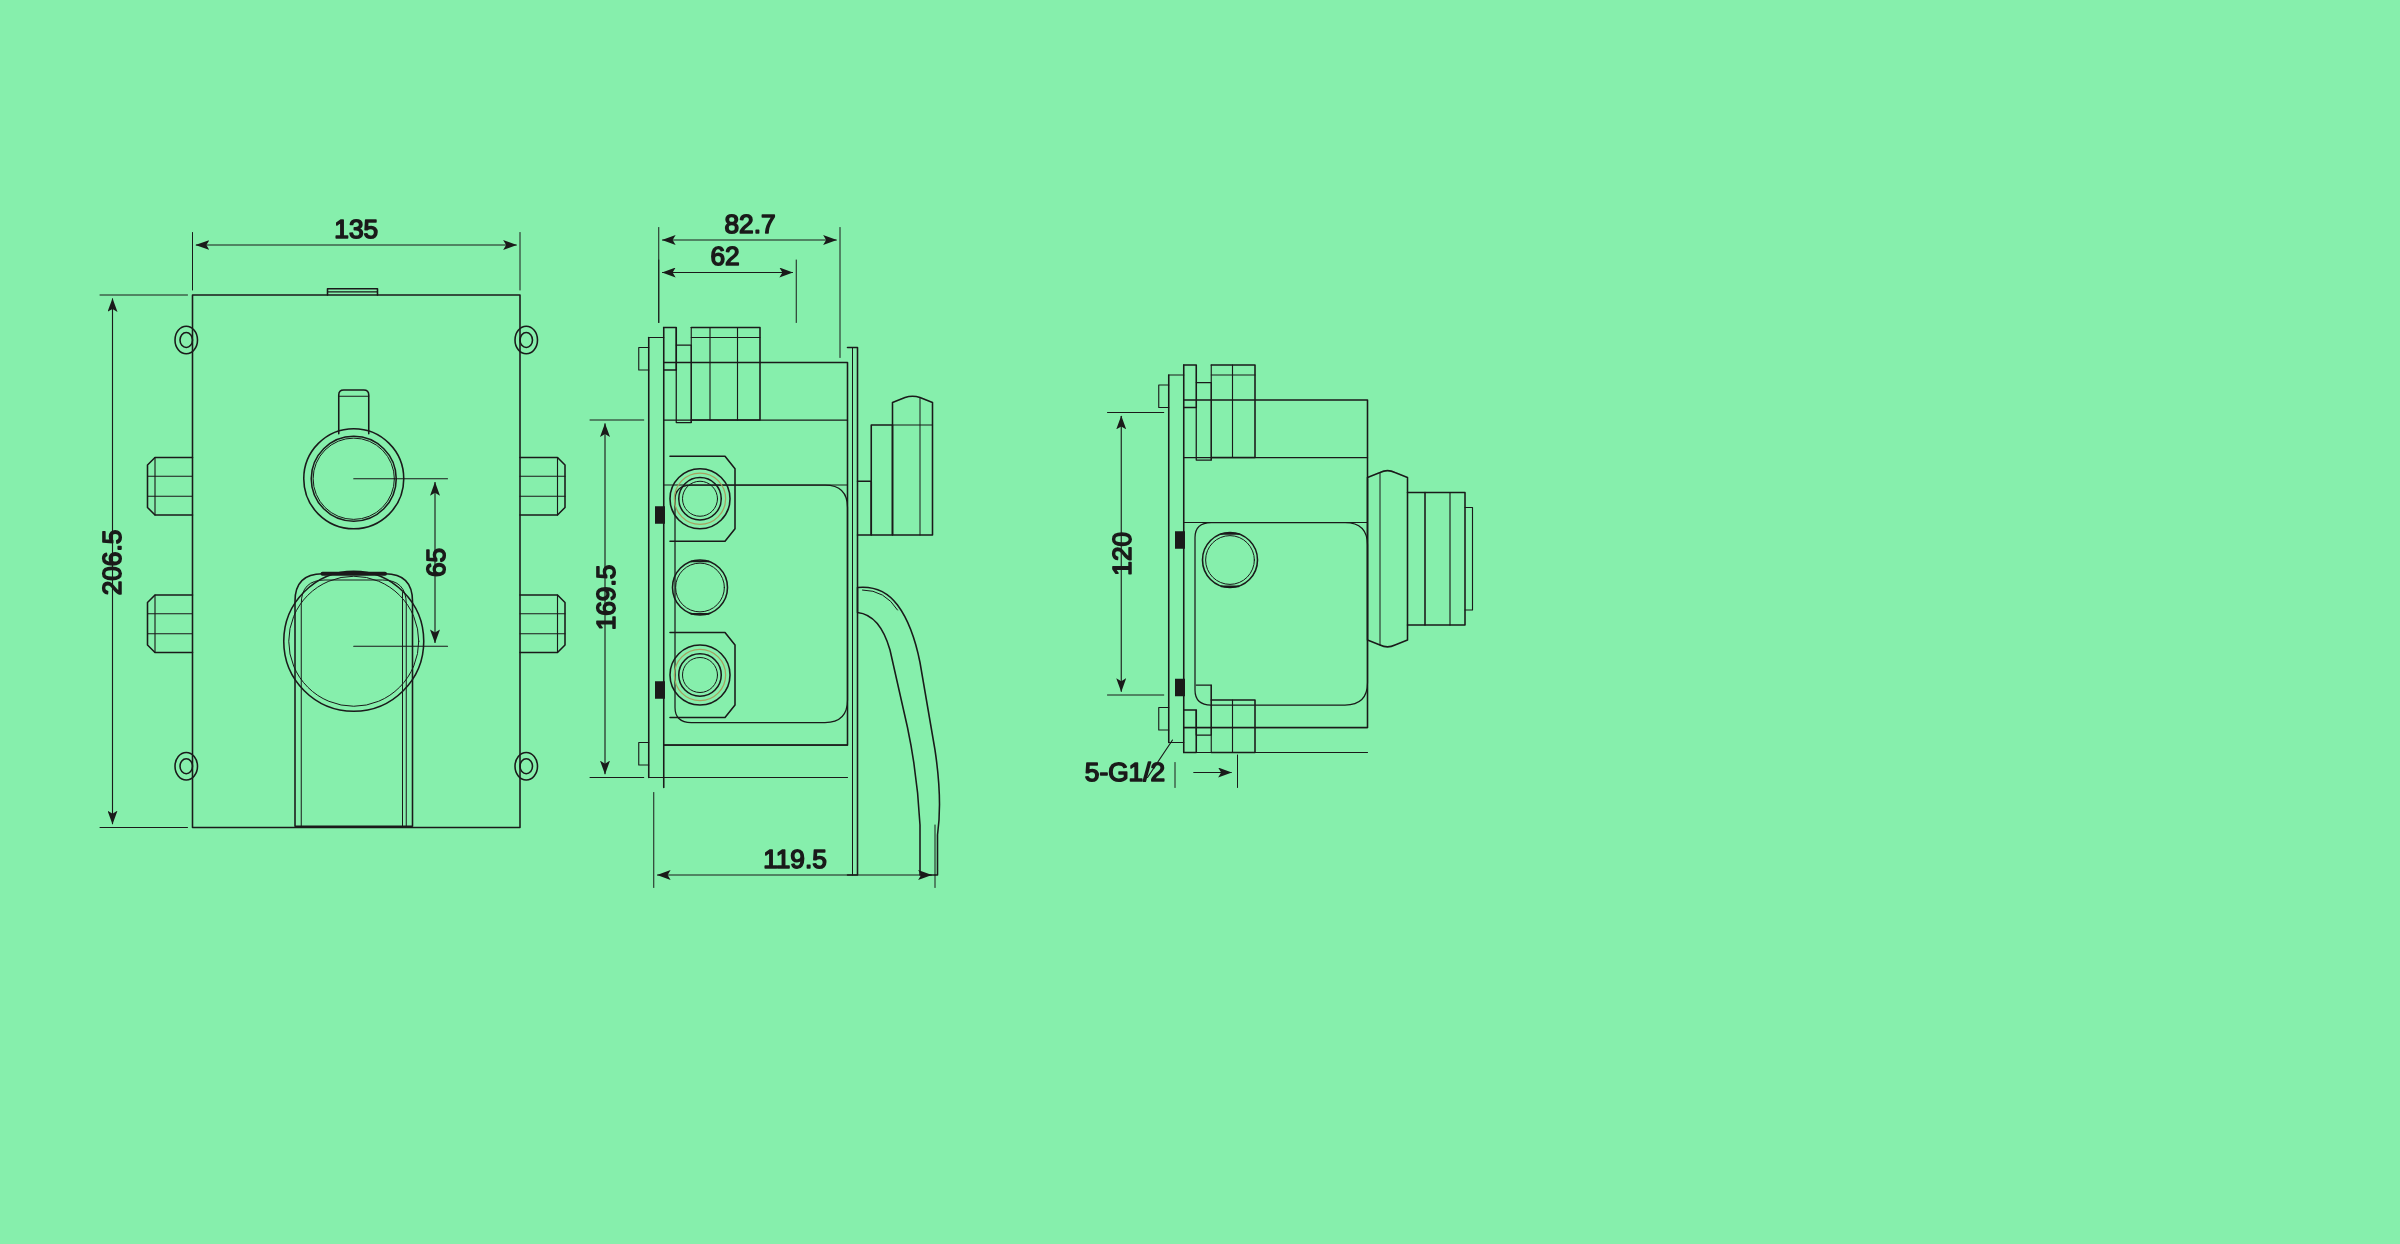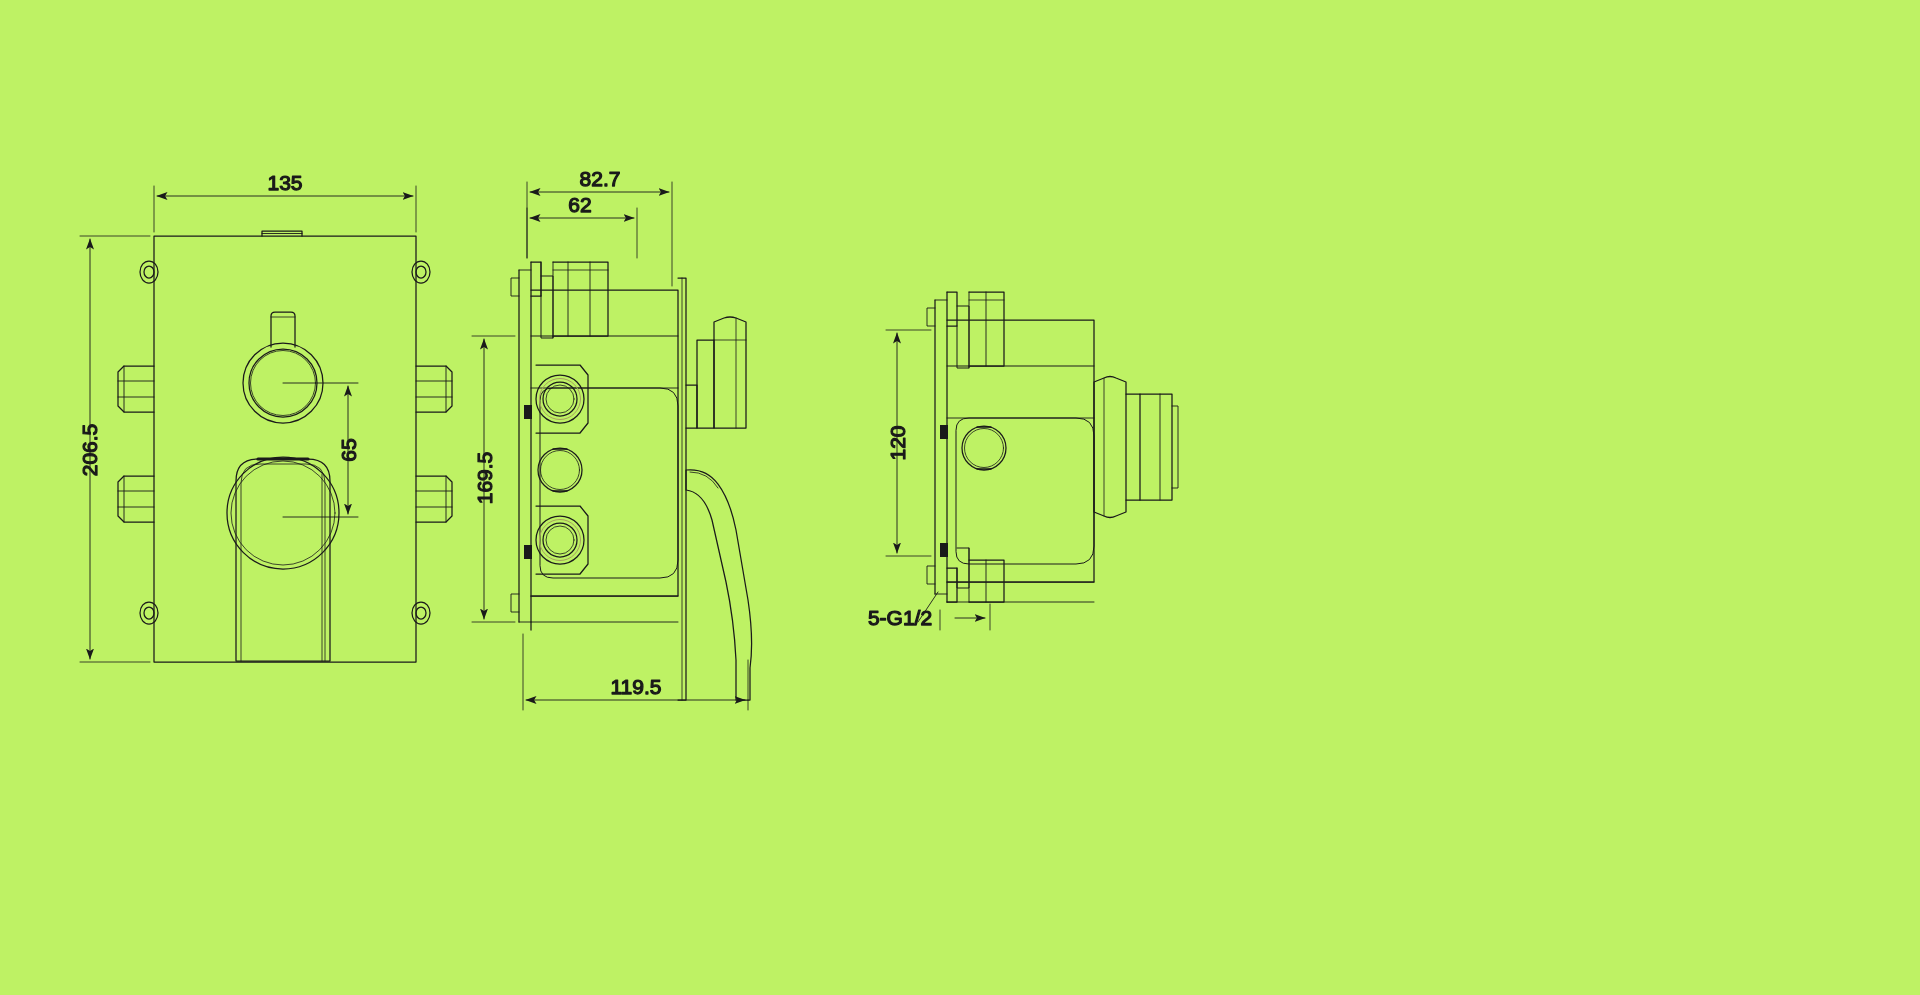--- a/index.html
+++ b/index.html
@@ -1,17 +1,17 @@
 <!DOCTYPE html>
 <html><head>
 <meta charset="utf-8">
 <style>
   html,body{margin:0;padding:0;background:#ffffff;}
   body{width:1920px;height:995px;font-family:"Liberation Sans",sans-serif;overflow:hidden;}
-  #stage{position:relative;width:1920px;height:995px;background:#bef264;}
+  #stage{position:relative;width:1920px;height:995px;background:#86efac;}
   svg{display:block;}
   .dimtext{font-family:"Liberation Sans",sans-serif;font-size:21px;fill:#1a1a1a;}
 </style>
 </head>
 <body>
 
 <div id="stage">
 <svg width="1920" height="995" viewBox="0 0 1920 995">
   <defs>
     <marker id="arrHead" markerWidth="11" markerHeight="8" refX="10.5" refY="4" orient="auto" markerUnits="userSpaceOnUse">

